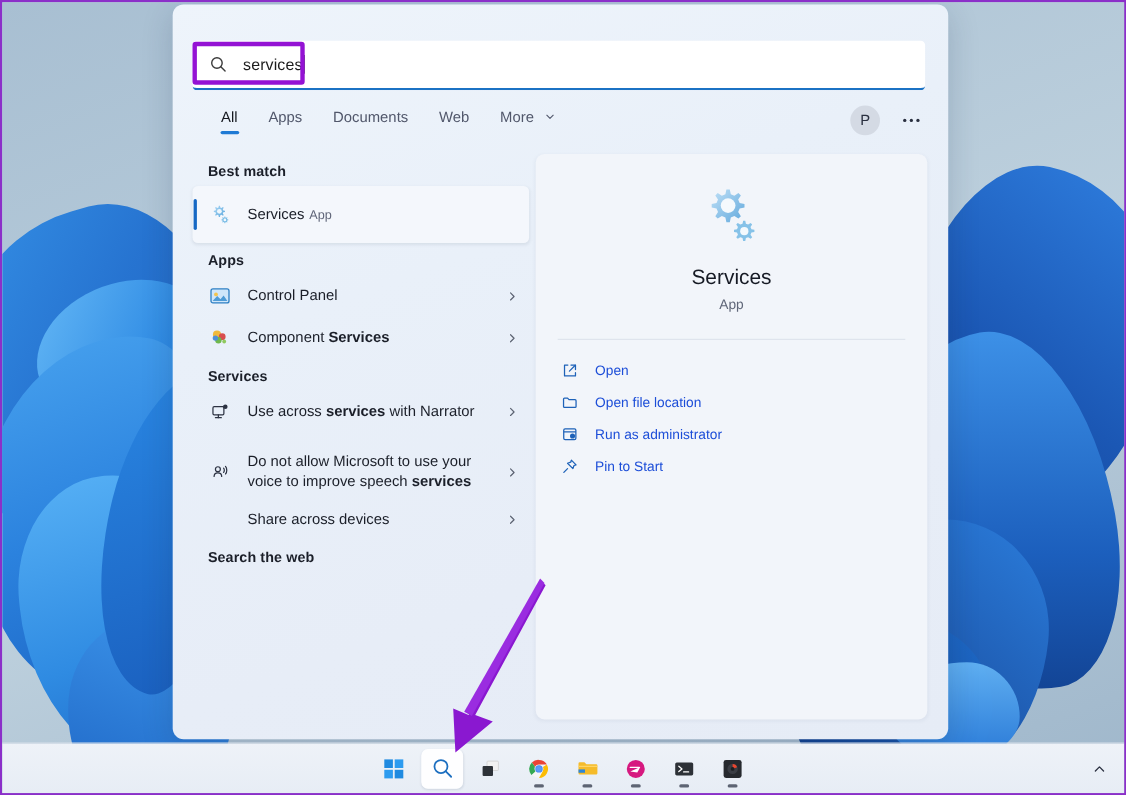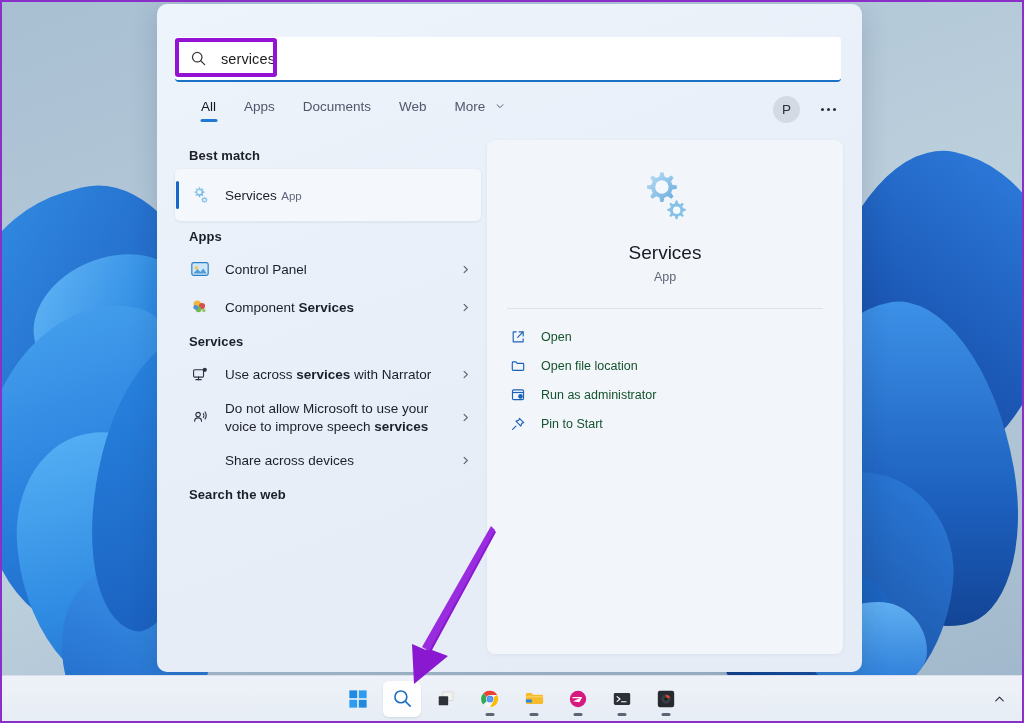--- a/index.html
+++ b/index.html
@@ -270,21 +270,21 @@
   .row {
     position: relative;
     display: flex;
     align-items: center;
     height: 38px;
     padding: 0 10px 0 14px;
     border-radius: 5px;
     box-sizing: border-box;
   }
   .row.tall { height: 52px; }
-  .row.two-line { height: 48px; }
+  .row.two-line { height: 48px; margin-top: 12px; }
   .row.selected {
     background: #f4f7fc;
     box-shadow: 0 1px 3px rgba(30,50,80,.09);
   }
   .row.selected::before {
     content: "";
     position: absolute;
     left: 1px;
     top: 12px;
     bottom: 12px;
@@ -387,21 +387,21 @@
     width: 18px; height: 18px;
     flex: 0 0 18px;
     margin-right: 14px;
     color: #1e62b8;
     display: flex;
     align-items: center;
     justify-content: center;
   }
   .pv-action .lbl {
     font-size: 12.5px;
-    color: #14532d;
+    color: #1d4ed8;
   }
 
   
   #arrow-annotation {
     position: absolute;
     left: 390px;
     top: 520px;
     width: 120px;
     height: 170px;
     z-index: 50;

